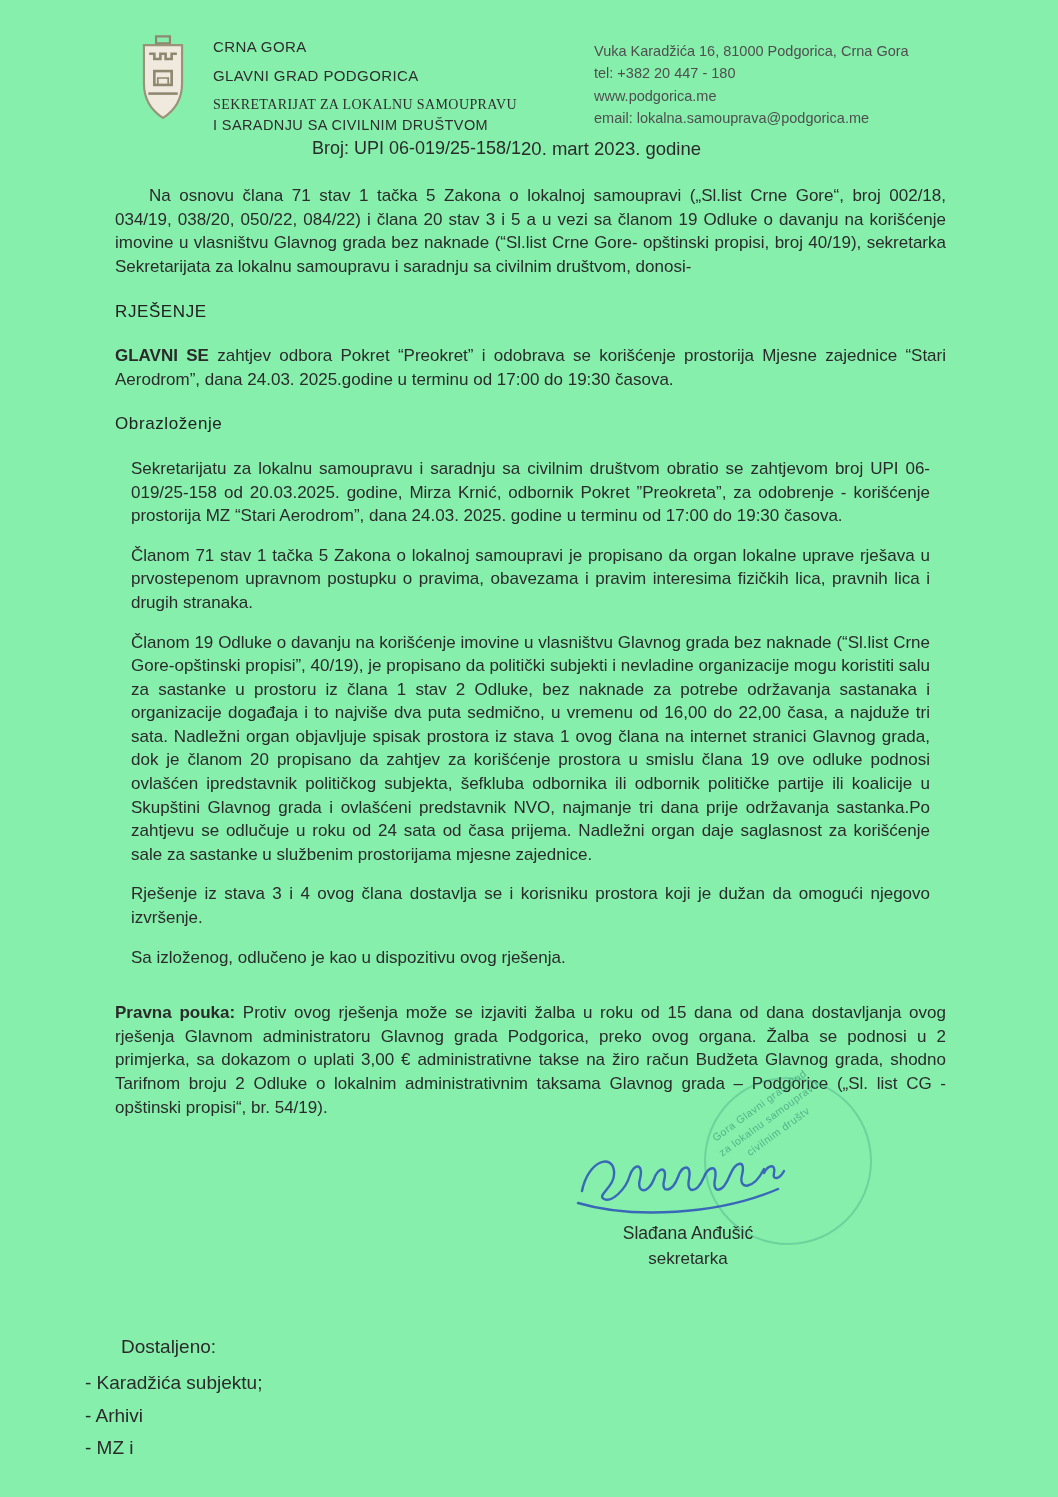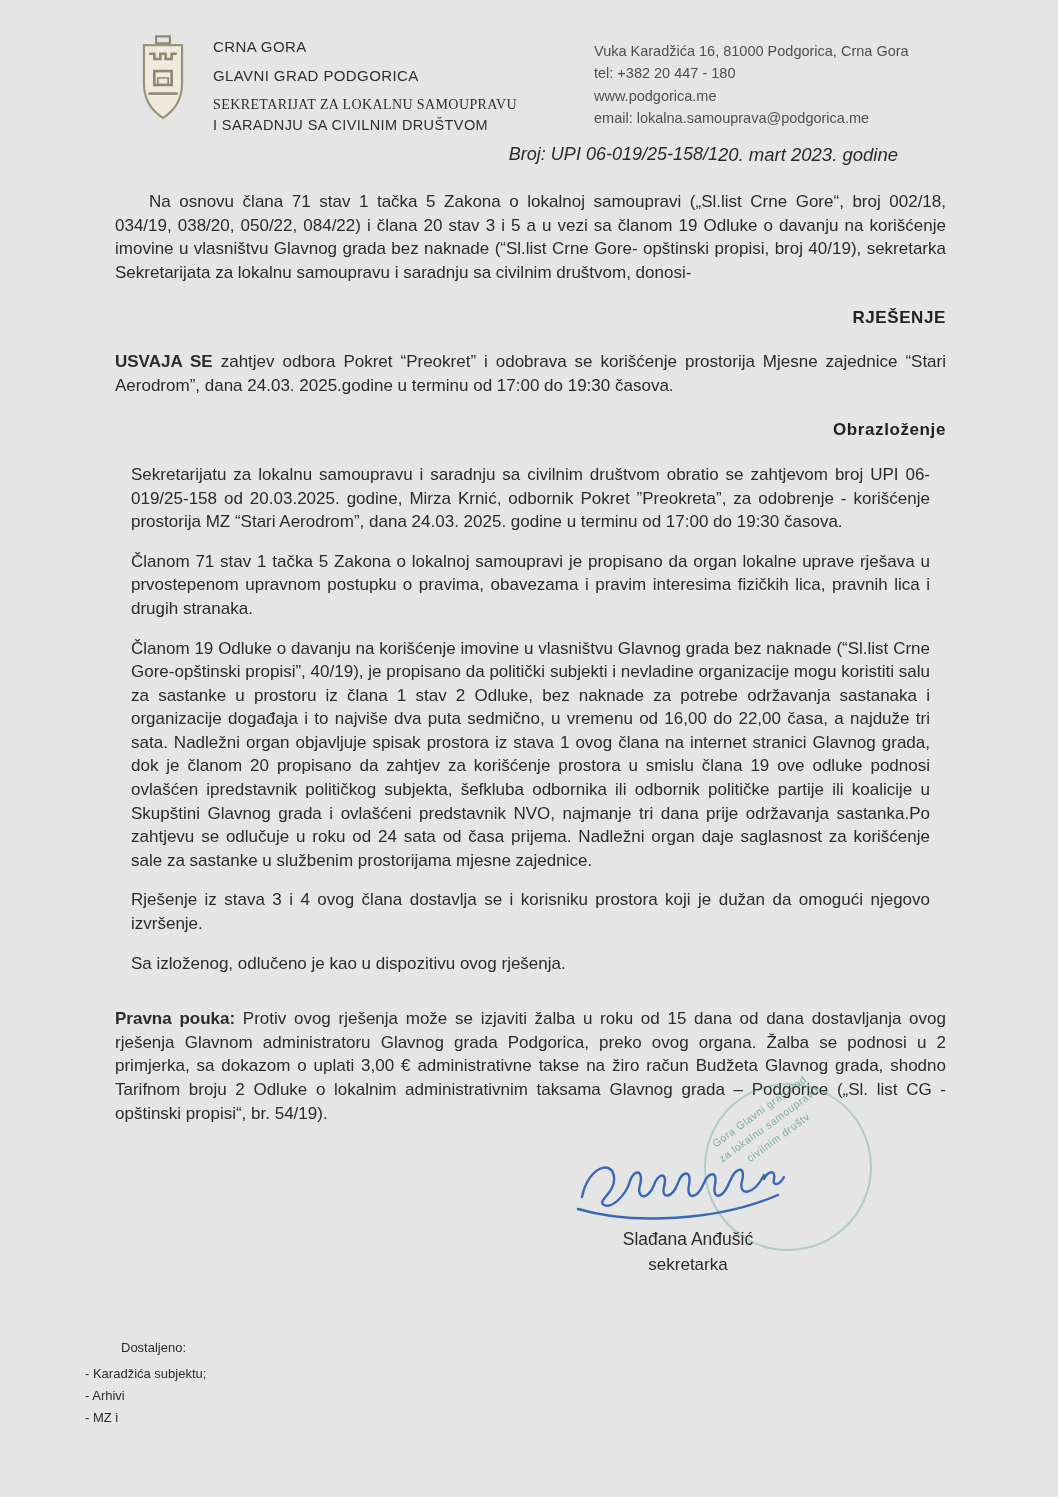--- a/index.html
+++ b/index.html
@@ -1,45 +1,45 @@
 <!DOCTYPE html>
 <html><head>
 <meta charset="utf-8">
 <style>
   * { margin:0; padding:0; box-sizing:border-box; }
   html,body { background:#9a9a9a; }
   body { font-family:"Liberation Sans", sans-serif; }
   .page {
     width:1058px; height:1497px; margin:0 auto;
-    background:#e5e5e5; color:#2b2b2b;
+    background:#86efac; color:#2b2b2b;
     padding:30px 112px 30px 115px;
     position:relative; overflow:hidden;
   }
 
   
   .letterhead { display:flex; justify-content:space-between; align-items:flex-start; margin-left:22px; }
   .lh-left { display:flex; gap:22px; }
   .crest { width:54px; flex:0 0 54px; padding-top:2px; }
   .crest svg { width:52px; height:92px; display:block; }
   .org { padding-top:8px; font-size:15px; line-height:1.2; letter-spacing:.4px; color:#2e2e2e; }
   .org-l1 { margin-bottom:11px; }
   .org-l2 { margin-bottom:12px; }
   .org-l3 { font-size:14px;font-family:Liberation Serif, serif; }
   .org-l4 { font-size:14.5px; margin-top:3px; }
   .contact { width:352px; font-size:14.5px; color:#4f4f4f; line-height:1.55; padding-top:10px; }
 
   
-  .meta-row { display:flex; justify-content:flex-end; margin-top:10px;font-style:italic; }
+  .meta-row { display:flex; justify-content:center; margin-top:4px; }
   .ref-number { font-size:18px; color:#2b2b2b; }
   .doc-date { font-size:18.5px; margin-right:48px; }
 
   
   main { margin-top:24px; font-size:17px; line-height:23.6px; text-align:justify; color:#2b2b2b; }
   p.indent { text-indent:34px; }
-  .center-heading { text-align:right; font-size:17px; font-weight:bold; letter-spacing:.6px; margin:21px 0; color:#222; }
+  .center-heading { text-align:left; font-size:17px; font-weight:normal; letter-spacing:.6px; margin:21px 0; color:#222; }
   .expl-p { margin:16px; }
   .legal { margin-top:32px; }
   strong.lead { font-weight:bold; }
 
   
   .signature-block { margin:10px 118px 0 auto; width:280px; text-align:center; position:relative; }
   .sig-area { position:relative; height:92px; }
   .sig-area svg.scribble { position:absolute; left:18px; top:4px; }
   .stamp {
     position:absolute; right:-44px; top:-52px; width:168px; height:168px;
@@ -48,21 +48,21 @@
   }
   .stamp-text {
     position:absolute; right:-26px; top:-34px; transform:rotate(-36deg);
     color:rgba(38,130,105,.55); font-size:10.5px; line-height:1.5;
     text-align:center; width:170px; letter-spacing:.6px;
   }
   .sig-name { font-size:17.5px; margin-top:2px; }
   .sig-role { font-size:17px; margin-top:5px; }
 
   
-  .distribution { clear:both; margin-top:62px; font-size:13px; line-height:1.7; color:#2b2b2b; }
+  .distribution { clear:both; margin-top:62px; font-size:19px; line-height:1.7; color:#2b2b2b; }
   .dist-label { margin-left:6px; margin-bottom:4px; }
   .dist-item { margin-left:-30px; }
 </style>
 </head>
 <body>
 
 <div class="page">
 
   <header class="letterhead">
     <div class="lh-left">
@@ -94,21 +94,21 @@
   <div class="meta-row">
     <div class="ref-number">Broj: UPI 06-019/25-158/1</div>
     <div class="doc-date">20. mart 2023. godine</div>
   </div>
 
   <main>
     <p class="indent">Na osnovu člana 71 stav 1 tačka 5 Zakona o lokalnoj samoupravi („Sl.list Crne Gore“, broj 002/18, 034/19, 038/20, 050/22, 084/22) i člana  20 stav 3 i 5 a u vezi sa članom 19  Odluke o davanju na korišćenje imovine u vlasništvu Glavnog grada bez naknade (“Sl.list Crne Gore- opštinski propisi, broj 40/19), sekretarka Sekretarijata za lokalnu samoupravu i saradnju sa civilnim društvom, donosi-</p>
 
     <h2 class="center-heading">RJEŠENJE</h2>
 
-    <p><strong class="lead">USVAJA SE</strong><span> zahtjev odbora Pokret “Preokret” i odobrava se korišćenje prostorija Mjesne zajednice “Stari Aerodrom”, dana 24.03. 2025.godine u terminu od  17:00 do 19:30 časova.</span></p>
+    <p><strong class="lead">GLAVNI SE</strong><span> zahtjev odbora Pokret “Preokret” i odobrava se korišćenje prostorija Mjesne zajednice “Stari Aerodrom”, dana 24.03. 2025.godine u terminu od  17:00 do 19:30 časova.</span></p>
 
     <h3 class="center-heading">Obrazloženje</h3>
 
     <p class="expl-p">Sekretarijatu za lokalnu samoupravu i saradnju sa civilnim društvom obratio se zahtjevom broj UPI 06-019/25-158 od 20.03.2025. godine, Mirza Krnić, odbornik Pokret ”Preokreta”, za odobrenje -  korišćenje prostorija MZ “Stari Aerodrom”, dana  24.03. 2025. godine u terminu od 17:00 do 19:30 časova.</p>
     <p class="expl-p">Članom 71 stav 1 tačka 5  Zakona o lokalnoj samoupravi je propisano da organ lokalne uprave rješava u prvostepenom upravnom postupku o pravima, obavezama i pravim interesima fizičkih lica, pravnih lica i drugih stranaka.</p>
     <p class="expl-p">Članom 19 Odluke o davanju na korišćenje imovine u vlasništvu Glavnog grada bez naknade (“Sl.list Crne Gore-opštinski propisi”, 40/19),  je propisano da politički subjekti i nevladine organizacije mogu koristiti salu za sastanke u prostoru iz člana 1 stav 2 Odluke, bez naknade za potrebe održavanja sastanaka i organizacije događaja i to najviše dva puta sedmično, u vremenu od 16,00 do 22,00 časa, a najduže tri sata. Nadležni organ objavljuje spisak prostora iz stava 1 ovog člana na internet stranici Glavnog grada, dok je članom 20 propisano  da zahtjev za korišćenje prostora u smislu člana 19 ove odluke podnosi ovlašćen ipredstavnik političkog subjekta, šefkluba odbornika ili odbornik političke partije ili koalicije u Skupštini Glavnog grada i ovlašćeni predstavnik NVO, najmanje tri dana prije održavanja sastanka.Po zahtjevu se odlučuje u roku od 24 sata od časa prijema. Nadležni organ daje saglasnost za korišćenje sale za sastanke u službenim prostorijama mjesne zajednice.</p>
     <p class="expl-p">Rješenje iz stava 3 i 4 ovog člana dostavlja se i korisniku prostora koji je dužan da omogući njegovo izvršenje.</p>
     <p class="expl-p">Sa izloženog, odlučeno je kao u dispozitivu ovog rješenja.</p>
 
     <p class="legal"><strong class="lead">Pravna pouka:</strong><span> Protiv ovog rješenja može se izjaviti žalba u roku od 15 dana od dana dostavljanja ovog rješenja Glavnom administratoru Glavnog grada Podgorica, preko ovog organa. Žalba se podnosi u 2 primjerka, sa dokazom o uplati 3,00 € administrativne takse na žiro račun Budžeta Glavnog grada, shodno Tarifnom broju 2 Odluke o lokalnim administrativnim taksama Glavnog grada – Podgorice („Sl. list CG - opštinski propisi“, br. 54/19).</span></p>

